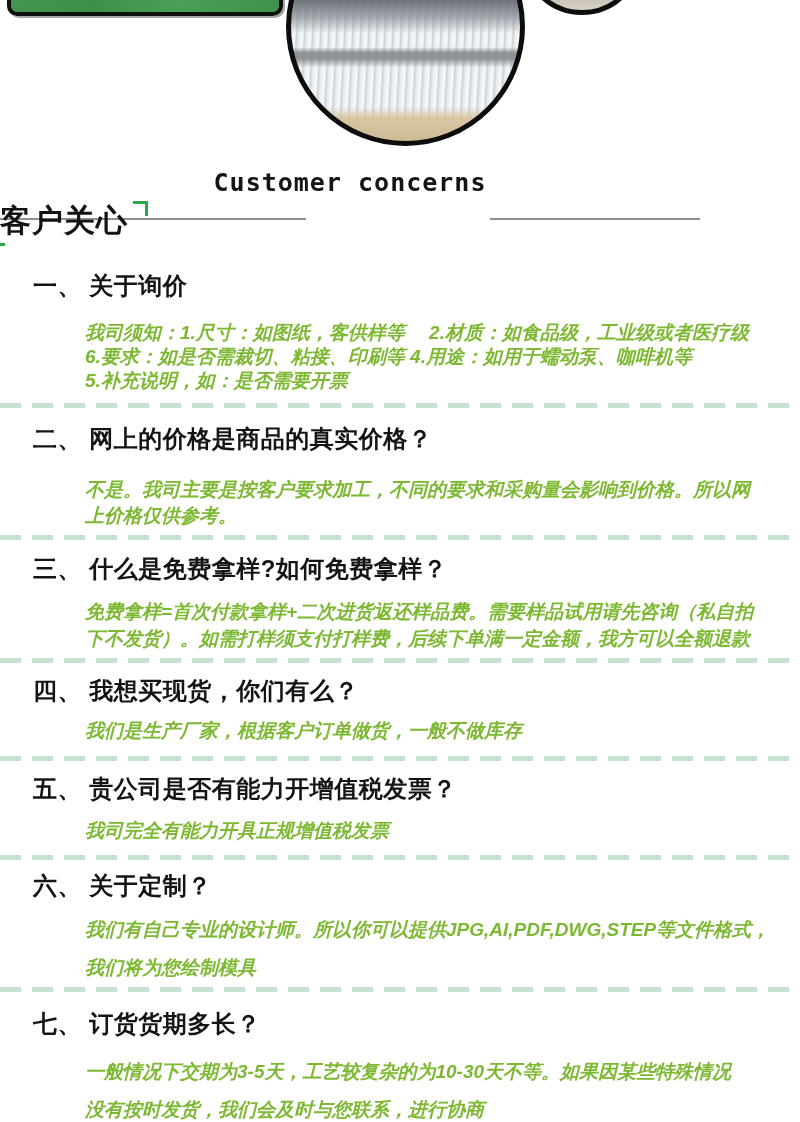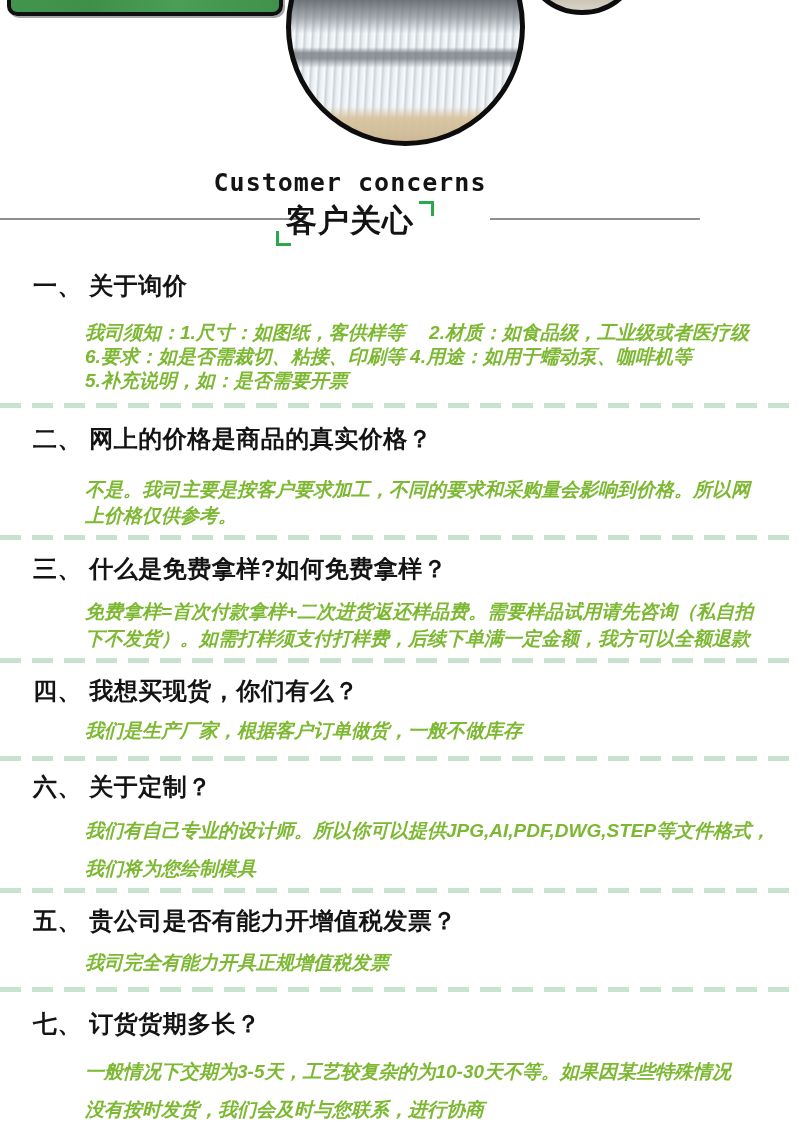--- a/index.html
+++ b/index.html
@@ -43,21 +43,21 @@
 
   
   .title-en {
     position:absolute; left:0; right:0; top:168px; text-align:center;
     font-family:"DejaVu Sans Mono", monospace; font-weight:bold;
     font-size:25px; color:#141414; letter-spacing:1px;
   }
   .rule { position:absolute; top:218px; height:2px; background:#8f8f8f; }
   .rule-left { left:0; width:306px; }
   .rule-right { left:490px; width:300px; }
-  .title-zh-wrap { position:absolute; left:0; right:0; top:200px; text-align:center; }
+  .title-zh-wrap { position:absolute; left:0; right:0; top:200px; text-align:left; }
   .title-zh {
     position:relative; display:inline-block;
     font-size:31px; font-weight:bold; color:#131313; letter-spacing:1px;
   }
   .bk { position:absolute; width:15px; height:15px; }
   .bk-tr { top:1px; right:-20px; border-top:3px solid #2aa84a; border-right:3px solid #2aa84a; }
   .bk-bl { bottom:-4px; left:-10px; border-bottom:3px solid #2aa84a; border-left:3px solid #2aa84a; }
 
   
   .q {
@@ -131,33 +131,33 @@
     </div>
 
     <div class="sec s4">
       <div class="q">四、 我想买现货，你们有么？</div>
       <div class="a">
         <div class="line">我们是生产厂家，根据客户订单做货，一般不做库存</div>
       </div>
       <div class="divider"></div>
     </div>
 
+    <div class="sec s5">
+      <div class="q">五、 贵公司是否有能力开增值税发票？</div>
+      <div class="a">
+        <div class="line">我司完全有能力开具正规增值税发票</div>
+      </div>
+      <div class="divider"></div>
+    </div>
+
     <div class="sec s6">
       <div class="q">六、 关于定制？</div>
       <div class="a">
         <div class="line">我们有自己专业的设计师。所以你可以提供JPG,AI,PDF,DWG,STEP等文件格式，</div>
         <div class="line">我们将为您绘制模具</div>
-      </div>
-      <div class="divider"></div>
-    </div>
-
-    <div class="sec s5">
-      <div class="q">五、 贵公司是否有能力开增值税发票？</div>
-      <div class="a">
-        <div class="line">我司完全有能力开具正规增值税发票</div>
       </div>
       <div class="divider"></div>
     </div>
 
     <div class="sec s7">
       <div class="q">七、 订货货期多长？</div>
       <div class="a">
         <div class="line">一般情况下交期为3-5天，工艺较复杂的为10-30天不等。如果因某些特殊情况</div>
         <div class="line">没有按时发货，我们会及时与您联系，进行协商</div>
       </div>

